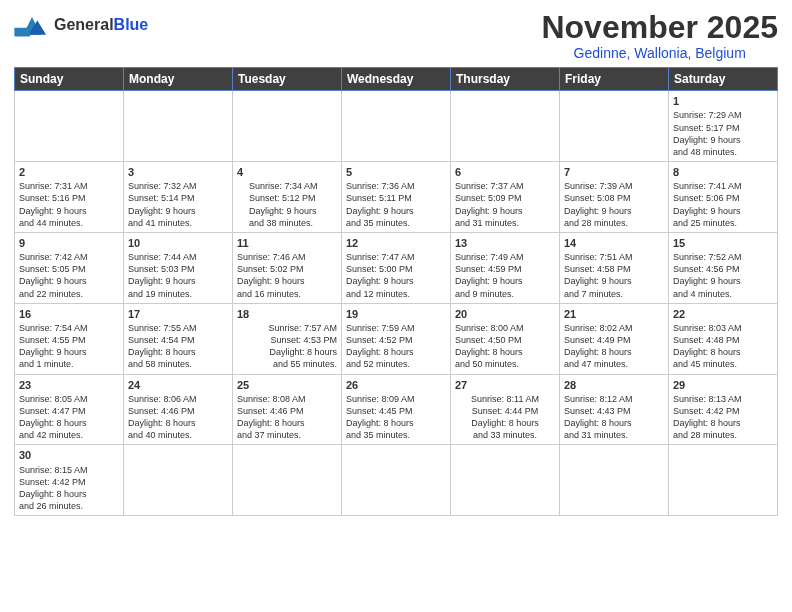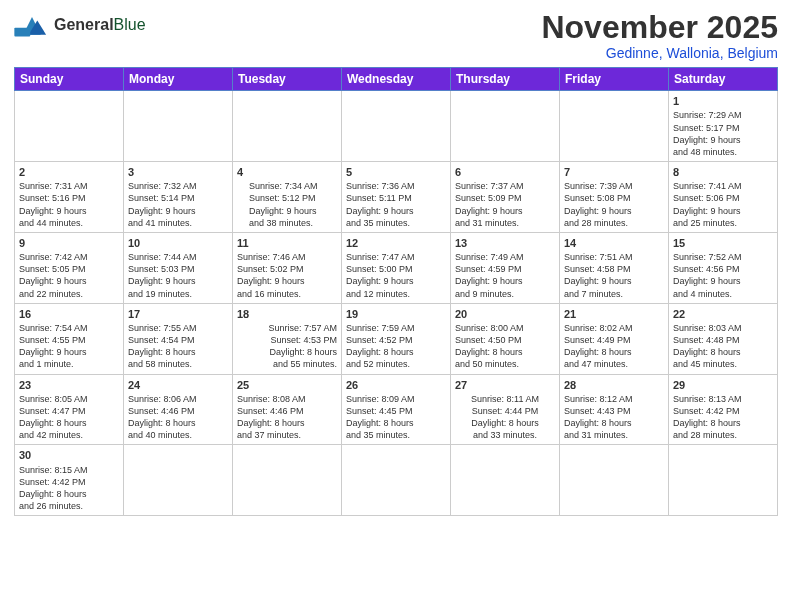--- a/index.html
+++ b/index.html
@@ -25,39 +25,39 @@
     .logo {
       display: flex;
       align-items: center;
       gap: 4px;
     }
     .logo-icon {
       width: 36px;
       height: 30px;
     }
     .title-block {
-      text-align: right;
+      text-align: center;
     }
     .month-title {
       font-size: 32px;
       font-weight: bold;
       color: #333;
       line-height: 1.1;
     }
     .subtitle {
       font-size: 14px;
       color: #1d4ed8;
     }
     .calendar {
       width: 100%;
       border-collapse: collapse;
       border: 1px solid #ccc;
     }
     .calendar th {
-      background: #6d28d9;
+      background: #404040;
       color: #fff;
       font-size: 12px;
       font-weight: bold;
       text-align: left;
       padding: 4px 5px;
       border: 1px solid #5580c9;
       width: calc(100% / 7);
     }
     .calendar td {
       border: 1px solid #ccc;
@@ -90,21 +90,21 @@
 <div class="page">
   <div class="header">
     <div class="logo">
       <svg class="logo-icon" viewBox="0 0 40 34" xmlns="http://www.w3.org/2000/svg">
         <polygon points="10,28 20,8 30,28" fill="#2980b9"></polygon>
         <polygon points="16,28 26,12 36,28" fill="#1a5fa8"></polygon>
         <rect x="0" y="20" width="18" height="10" fill="#2980b9" rx="1"></rect>
       </svg>
       <div>
         <div style="font-size:16px;font-weight:normal;color:#333;line-height:1.1">
-          <span style="font-weight:bold">General</span><span style="color:#14532d;font-weight:normal">Blue</span>
+          <span style="font-weight:bold">General</span><span style="color:#1d4ed8;font-weight:bold">Blue</span>
         </div>
       </div>
     </div>
     <div class="title-block">
       <div class="month-title">November 2025</div>
       <div class="subtitle">Gedinne, Wallonia, Belgium</div>
     </div>
   </div>
 
   <table class="calendar">

